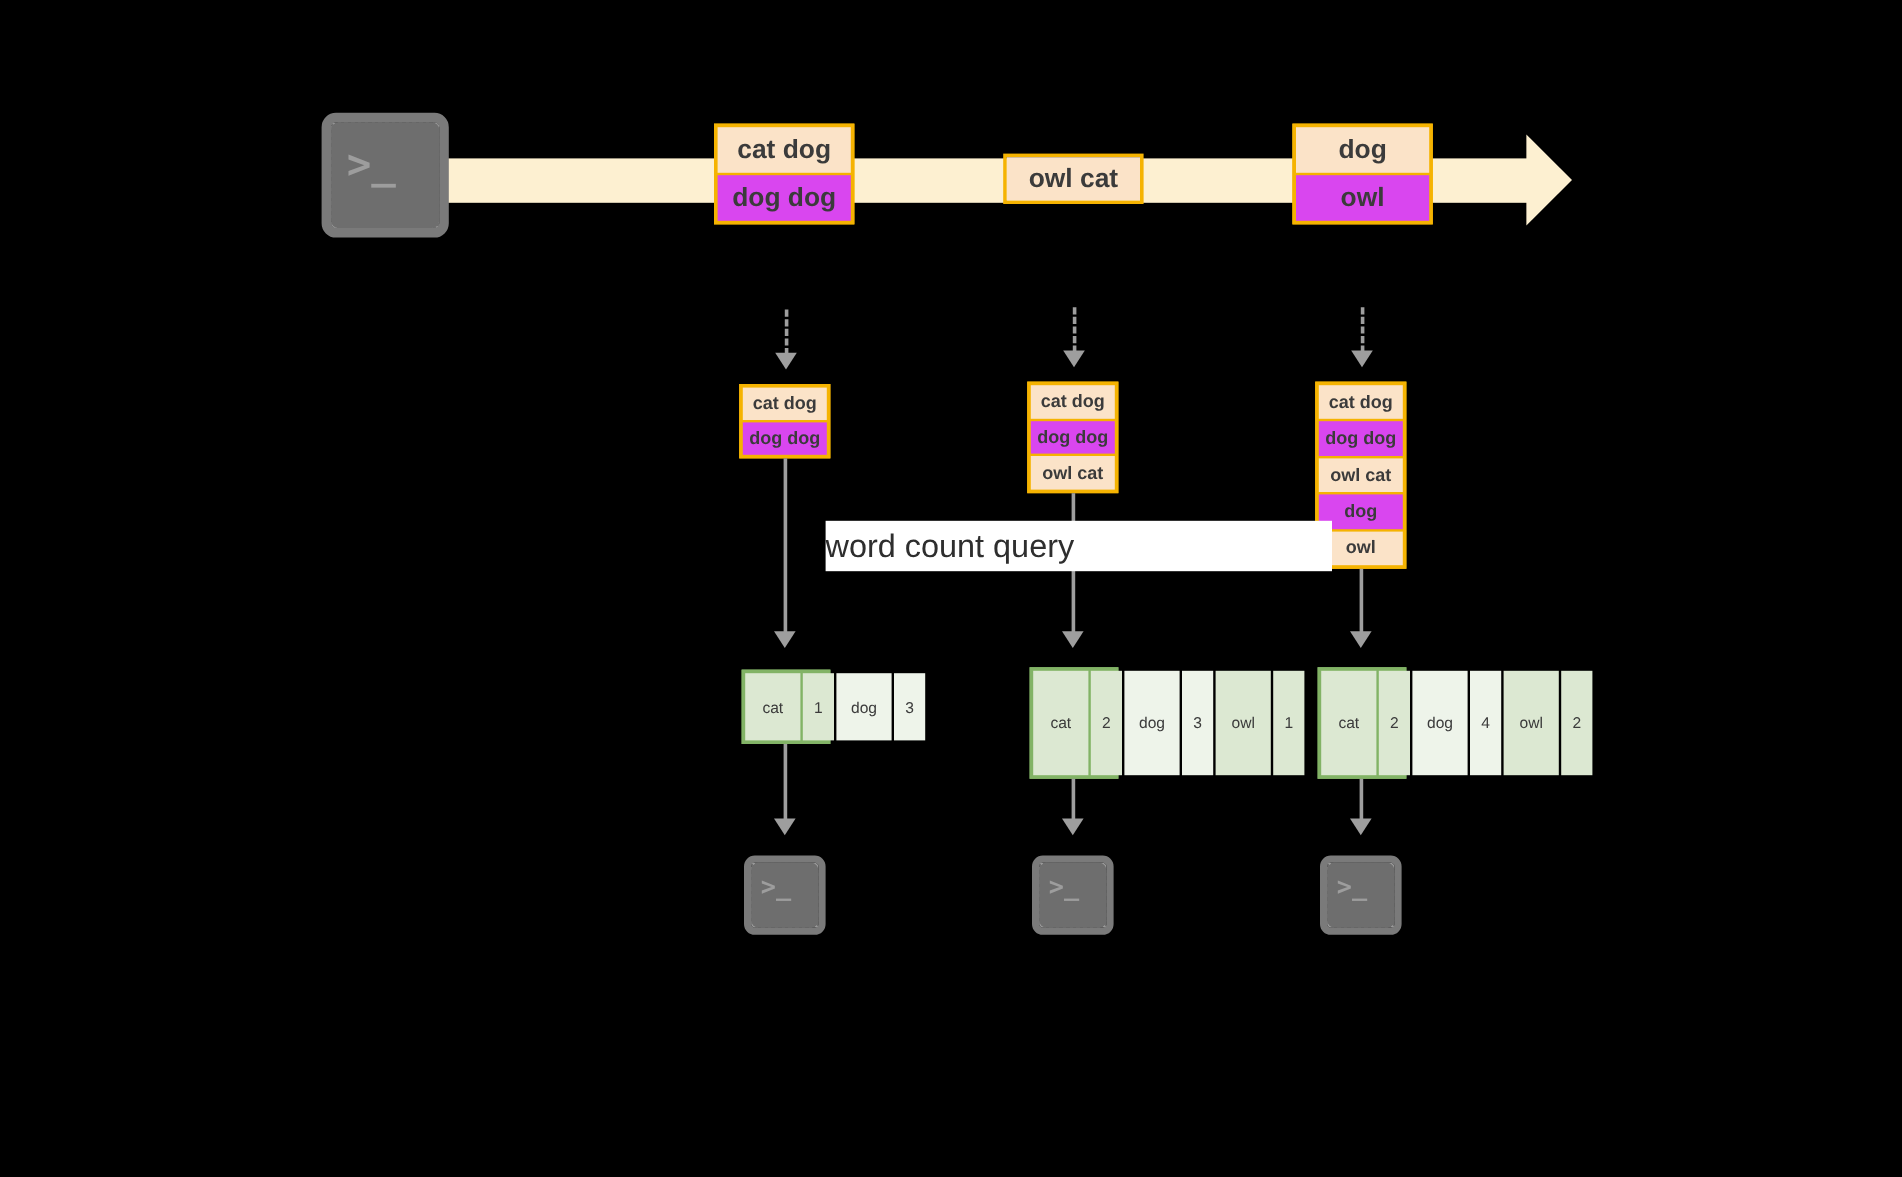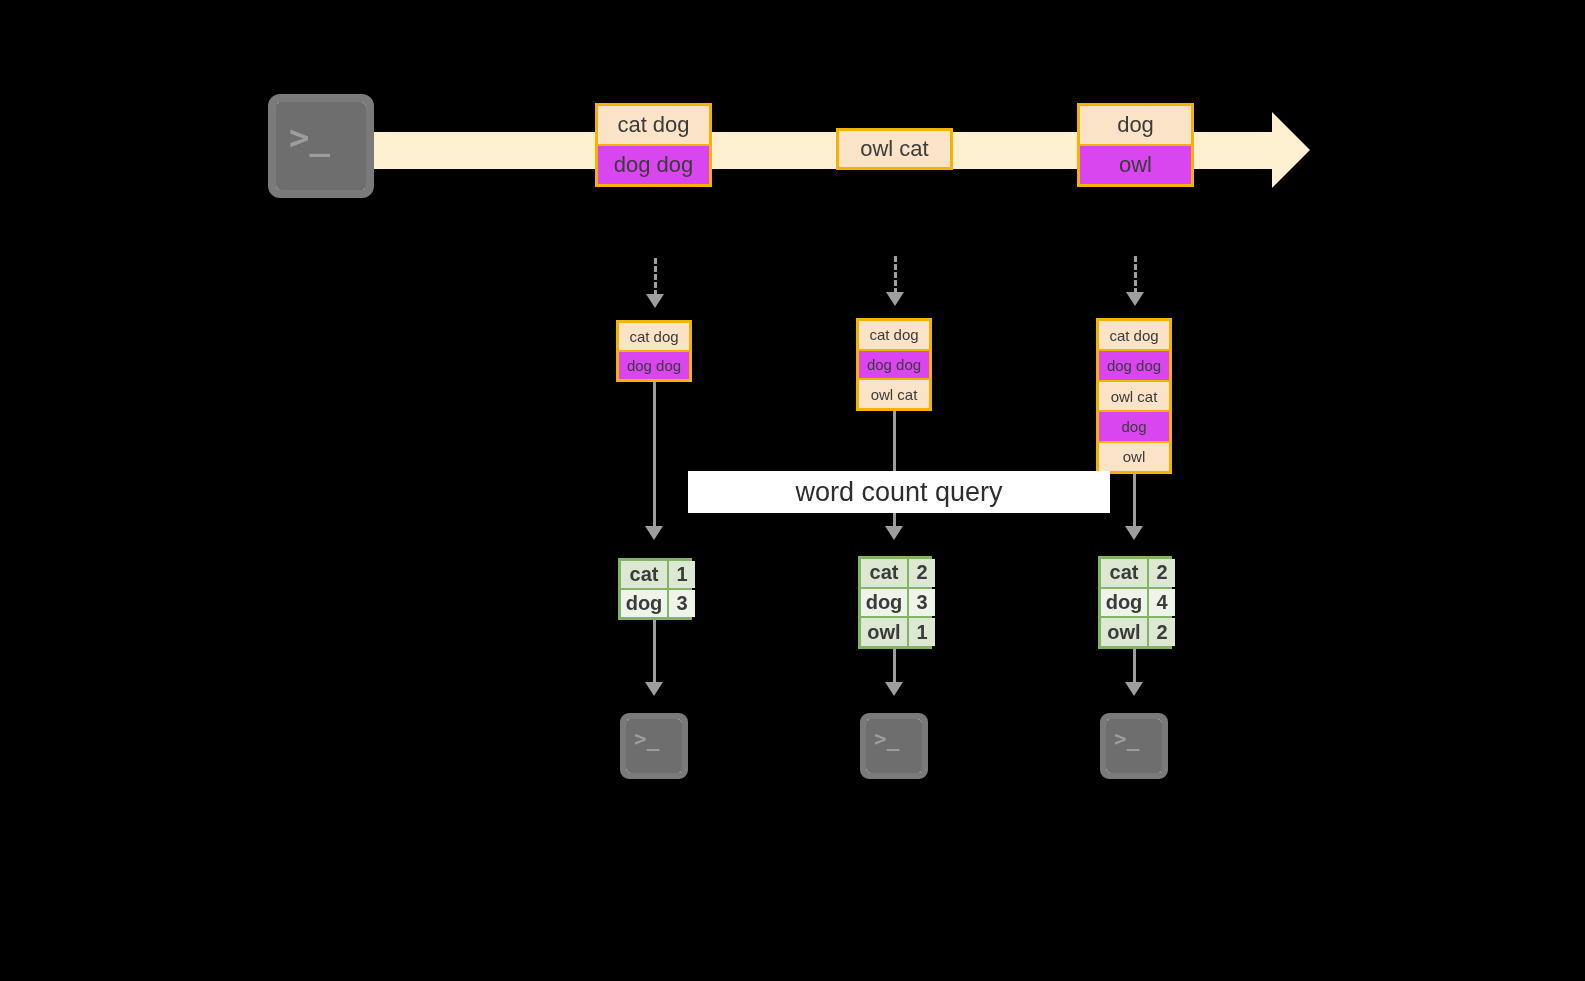--- a/index.html
+++ b/index.html
@@ -95,20 +95,21 @@
     flex-direction: column;
     gap: 2px;
   }
   .ev-cell {
     flex: 1 1 auto;
     display: flex;
     align-items: center;
     justify-content: center;
     color: #3b3b3b;
     white-space: nowrap;
+    font-weight: bold;
   }
   .ev-cell.shade-a { background: #FBE3C8; }
   .ev-cell.shade-b { background: #d946ef; }
 
   
   #top-box-1 {
     left: 595px; top: 103px;
     width: 117px; height: 84px;
     font-size: 22px;
   }
@@ -128,24 +129,23 @@
   #state-box-1 { left: 616px; top: 320px; width: 76px; height: 62px; }
   #state-box-2 { left: 856px; top: 318px; width: 76px; height: 93px; }
   #state-box-3 { left: 1096px; top: 318px; width: 76px; height: 156px; }
 
   
   .res-table {
     box-sizing: border-box;
     border: 3px solid #82B366;
     background: #82B366;
     display: flex;
-    flex-direction: column;
+    flex-direction: row;
     gap: 2px;
-    font-size: 20px;
-    font-weight: bold;
+    font-size: 13px;
   }
   .res-row {
     flex: 1 1 auto;
     display: flex;
     gap: 2px;
   }
   .res-cell {
     display: flex;
     align-items: center;
     justify-content: center;
@@ -157,27 +157,27 @@
   .res-row.shade-a .res-cell { background: #DCE8D2; }
   .res-row.shade-b .res-cell { background: #EEF4EA; }
 
   #res-box-1 { left: 618px; top: 558px; width: 74px; height: 62px; }
   #res-box-2 { left: 858px; top: 556px; width: 74px; height: 93px; }
   #res-box-3 { left: 1098px; top: 556px; width: 74px; height: 93px; }
 
   
   #query-band {
     left: 688px;
-    top: 471px;
+    top: 434px;
     width: 422px;
     height: 42px;
     background: #FFFFFF;
     display: flex;
     align-items: center;
-    justify-content: center;
+    justify-content: flex-start;
   }
   #query-band .query-label {
     font-size: 27px;
     color: #2e2e2e;
     white-space: nowrap;
   }
 
   
   .conn-line {
     background: #9E9E9E;

